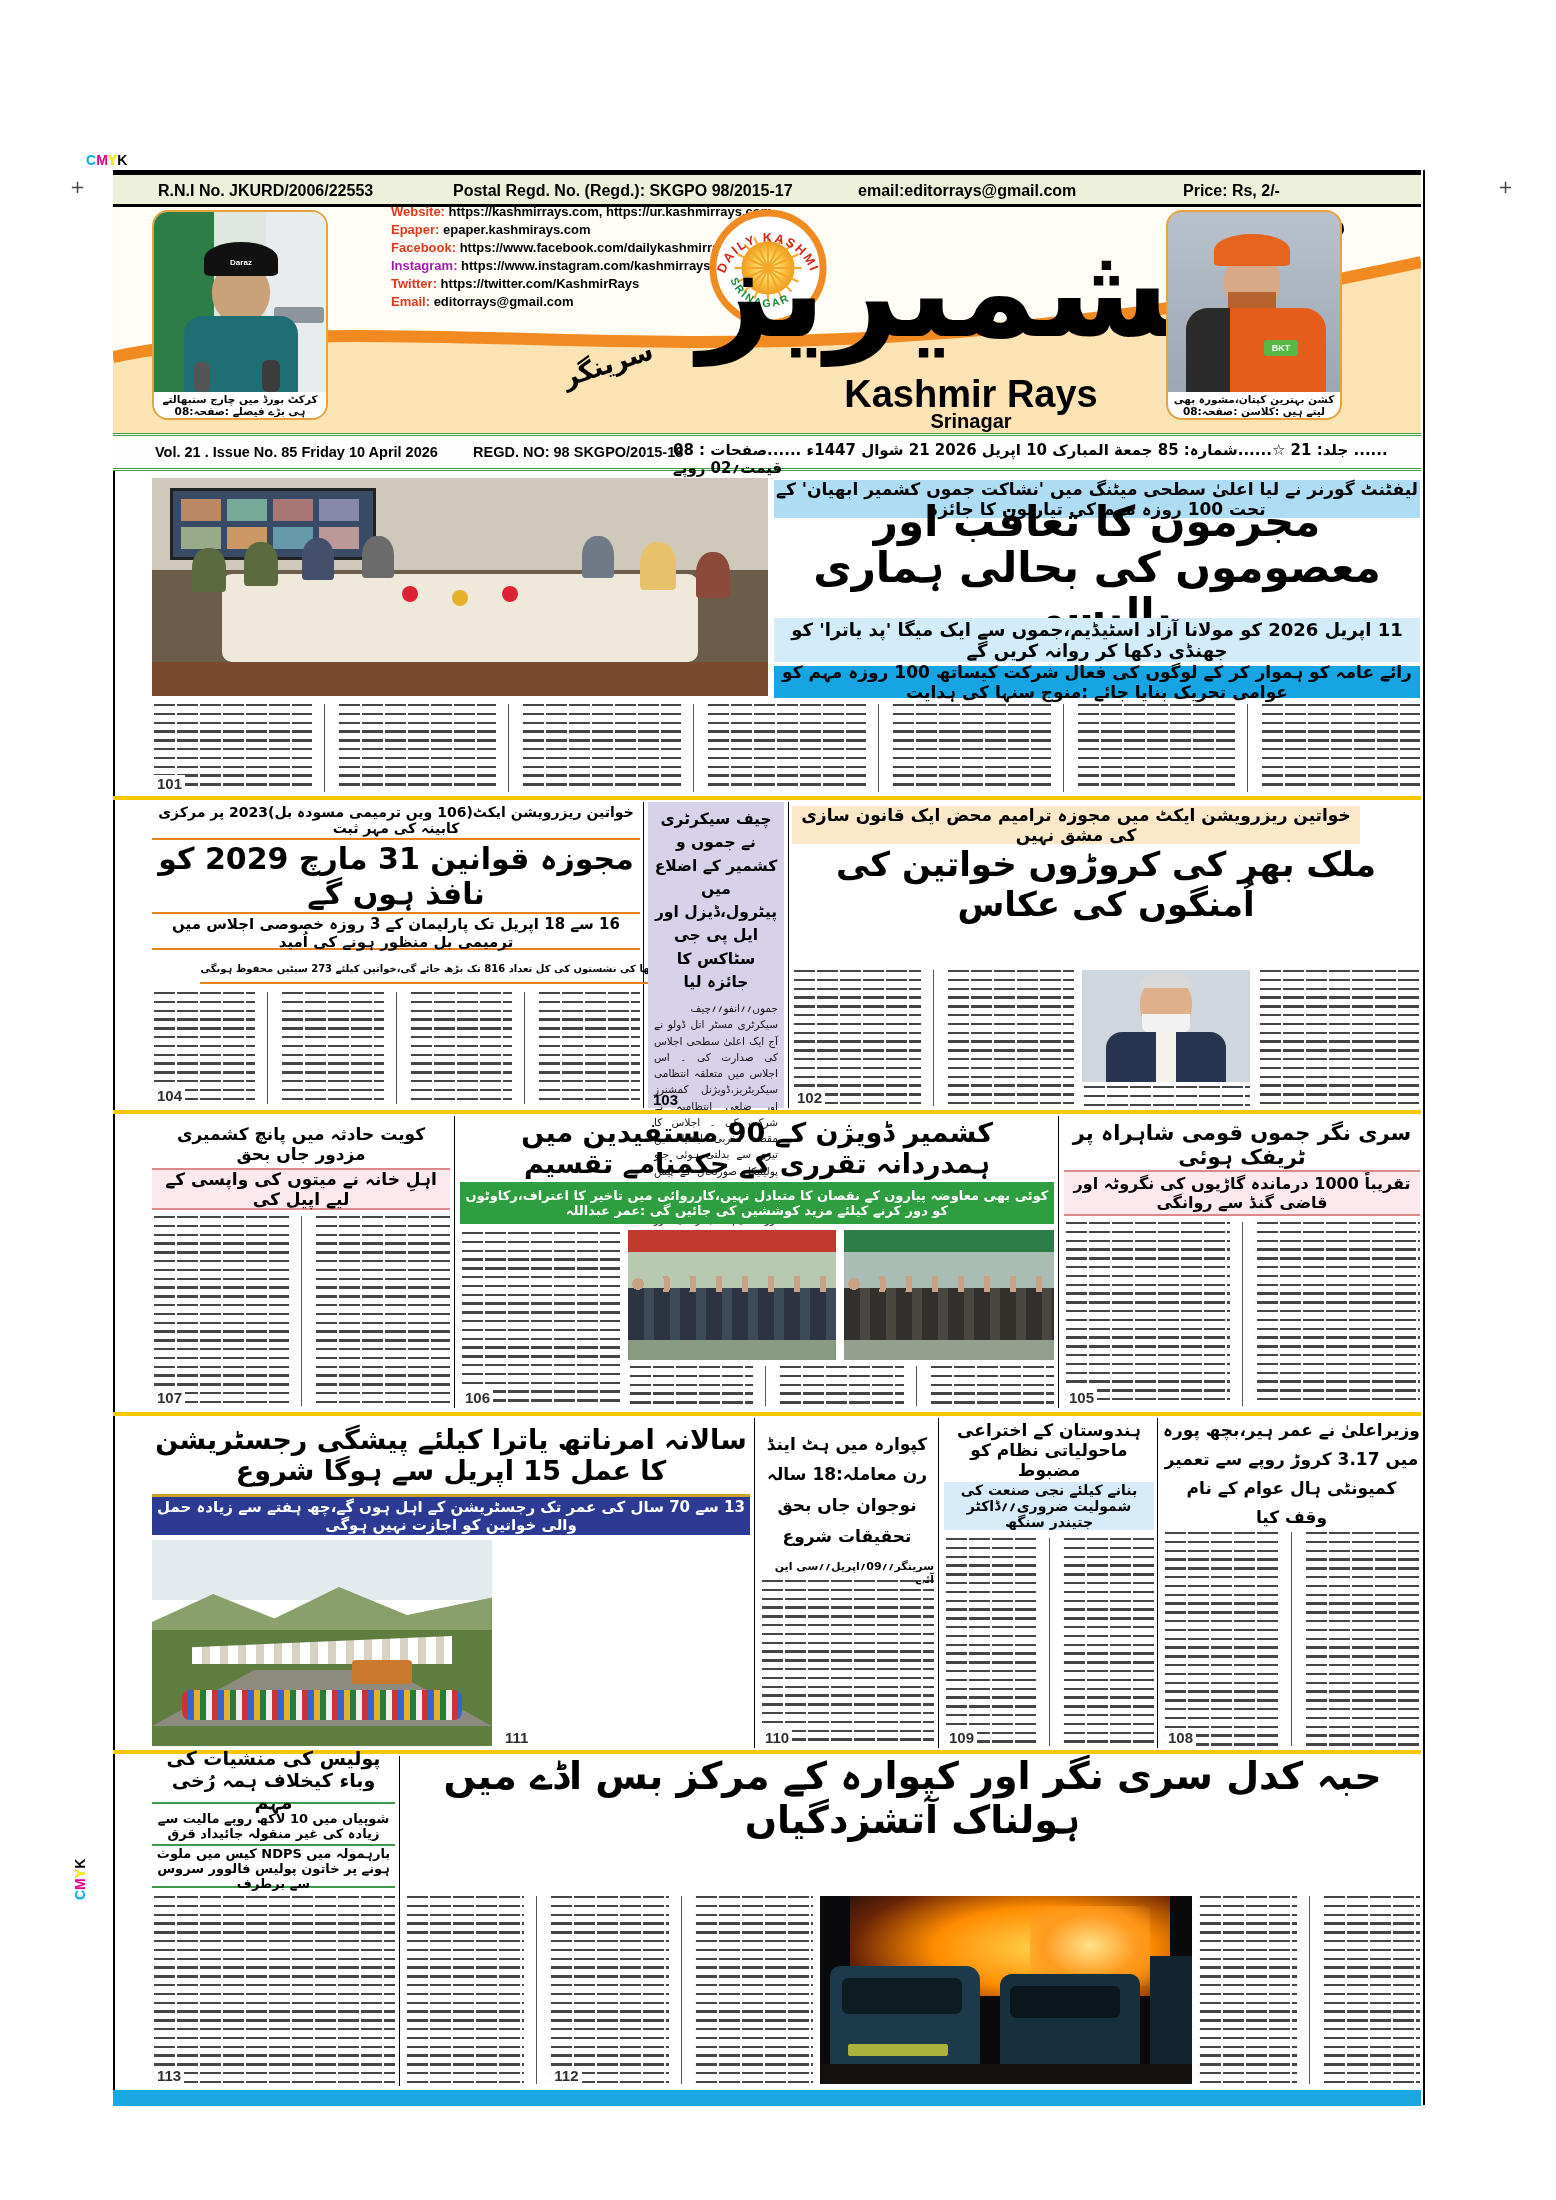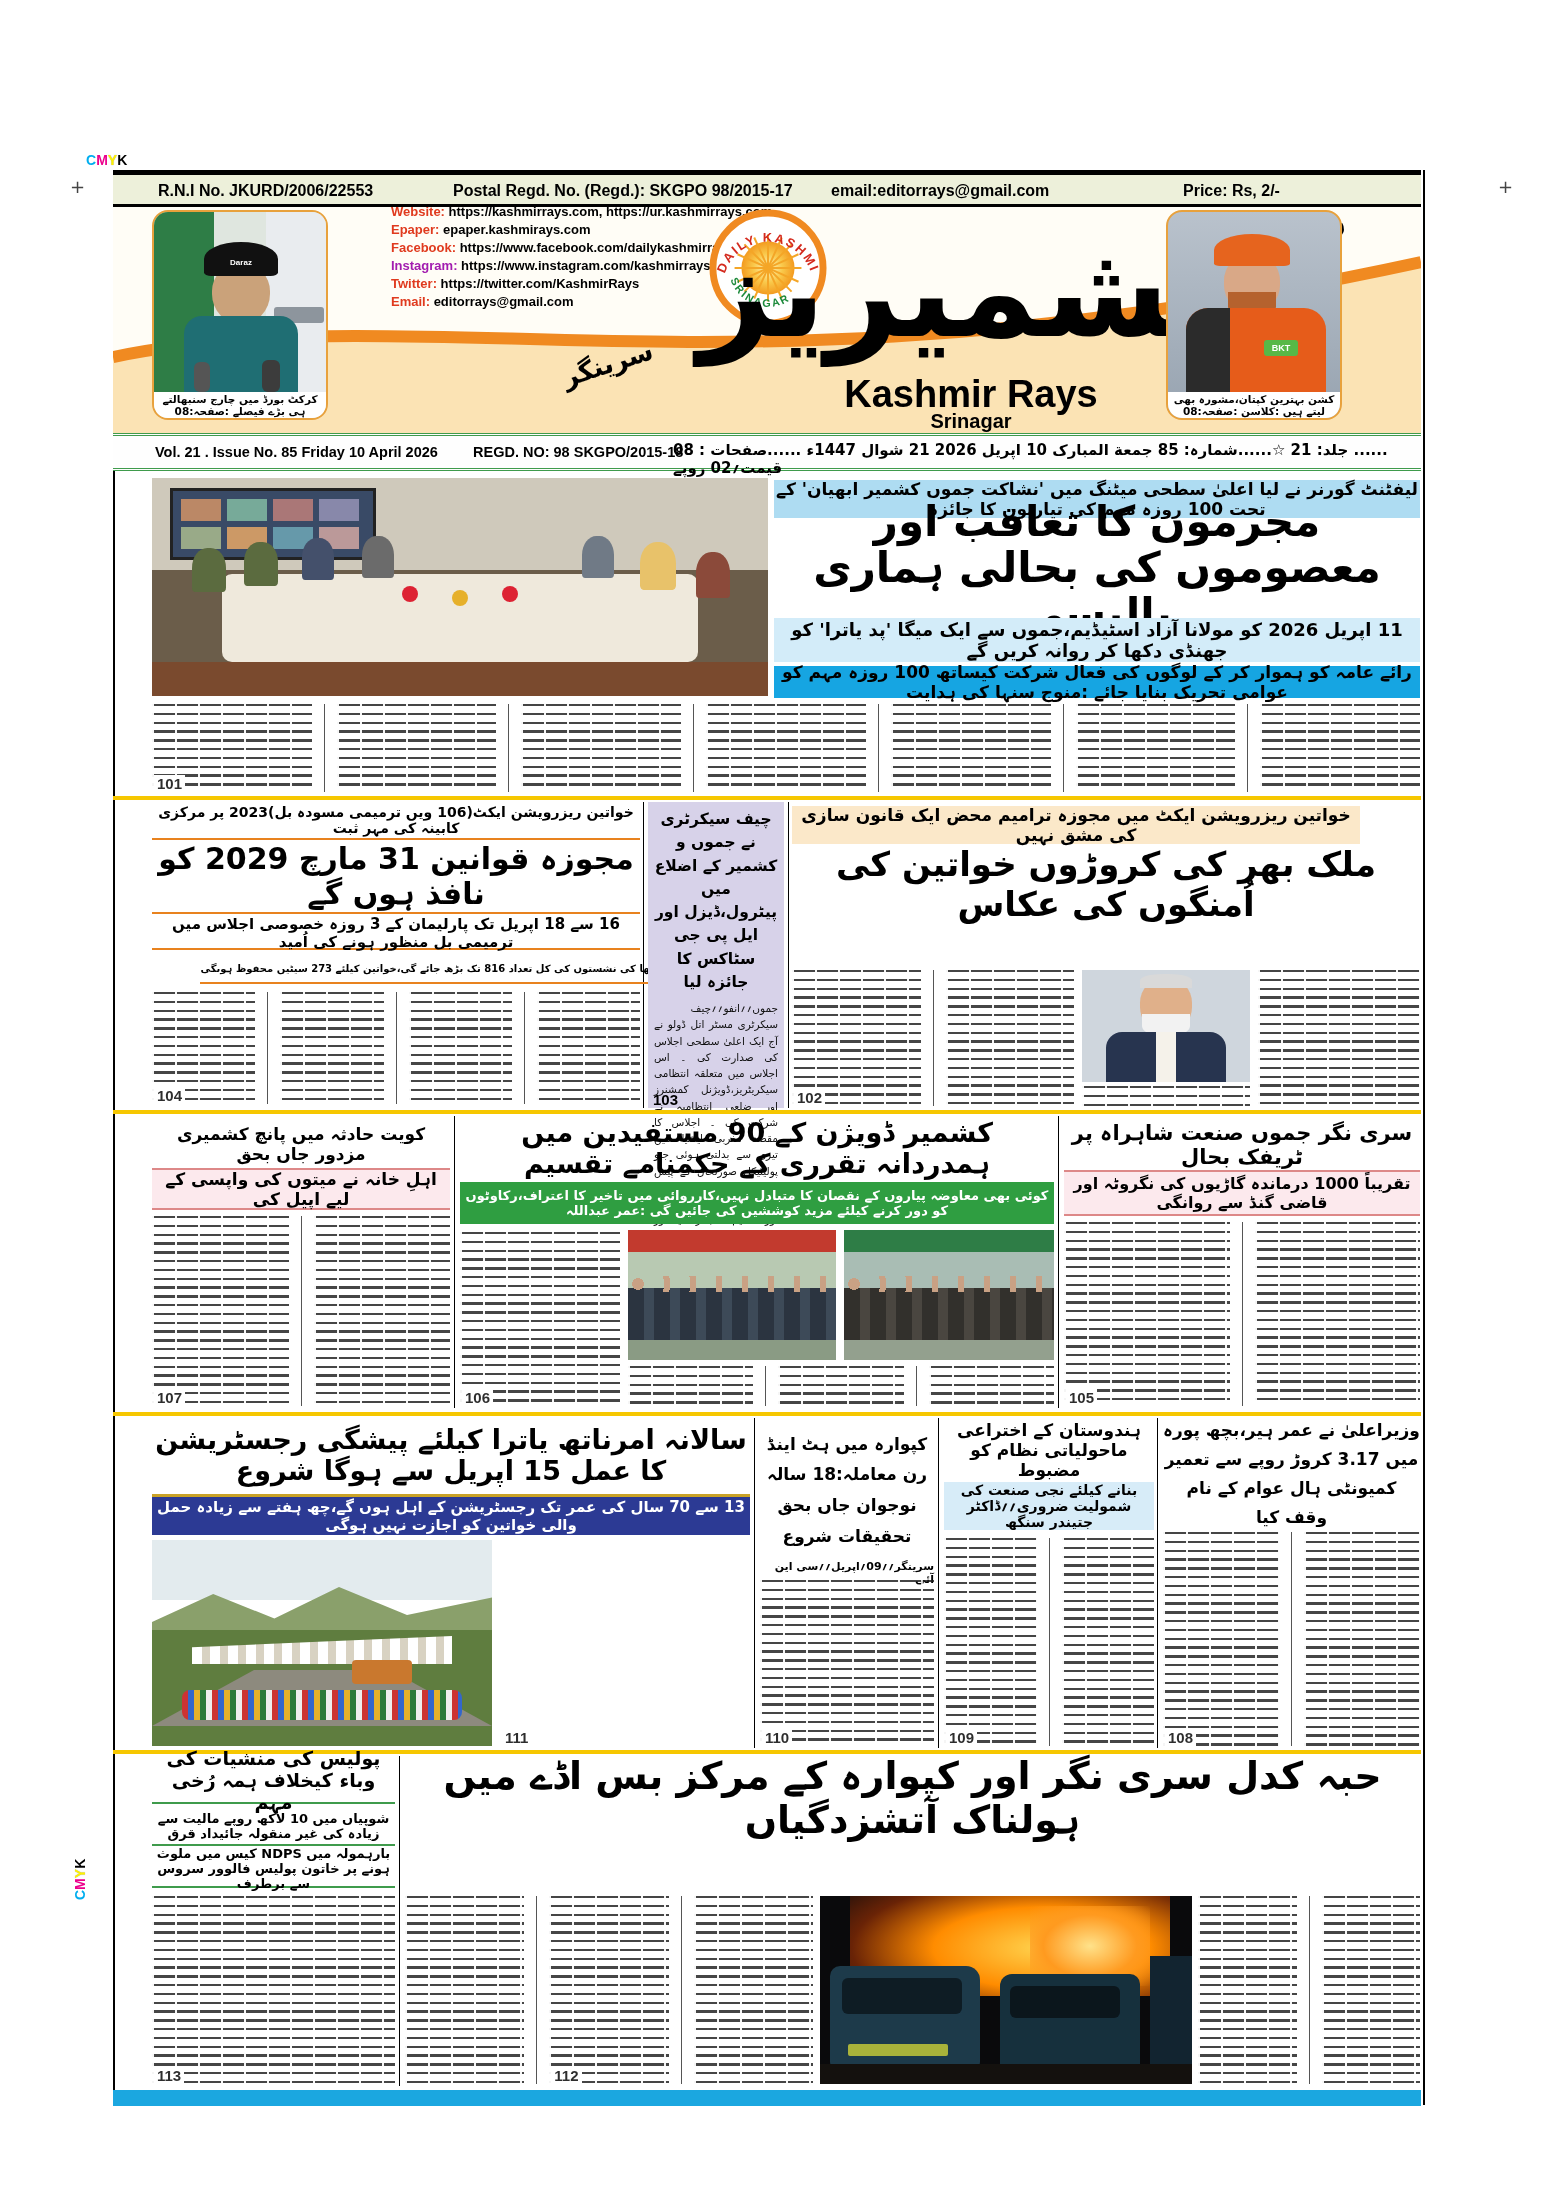--- a/index.html
+++ b/index.html
@@ -35,21 +35,21 @@
   <div class="crosshair abs" style="left:70px;top:176px;">+</div>
   <div class="crosshair abs" style="left:1498px;top:176px;">+</div>
   <div class="abs cmyk en" style="left:86px;top:152px;font-size:14px;font-weight:bold;"><span>C</span><span>M</span><span>Y</span><span>K</span></div>
   <div class="abs cmyk en" style="left:72px;top:1900px;font-size:14px;font-weight:bold;transform:rotate(-90deg);transform-origin:left top;"><span>C</span><span>M</span><span>Y</span><span>K</span></div>
 
   <div class="abs" style="left:113px;top:170px;width:1308px;height:1935px;border-left:2px solid #000;border-right:2px solid #000;"></div>
 
   <div class="abs" style="left:113px;top:170px;width:1308px;height:37px;background:#edf0da;border-top:5px solid #000;border-bottom:3px solid #000;box-sizing:border-box;">
     <div class="abs en b" style="left:45px;top:7px;font-size:16px;">R.N.I No. JKURD/2006/22553</div>
     <div class="abs en b" style="left:340px;top:7px;font-size:16px;">Postal Regd. No. (Regd.): SKGPO 98/2015-17</div>
-    <div class="abs en b" style="left:718px;top:7px;font-size:16px;">email:editorrays@gmail.com</div>
+    <div class="abs en b" style="left:745px;top:7px;font-size:16px;">email:editorrays@gmail.com</div>
     <div class="abs en b" style="left:1070px;top:7px;font-size:16px;">Price: Rs, 2/-</div>
   </div>
 
   <div class="abs" style="left:113px;top:207px;width:1308px;height:226px;background:#fffdf6;overflow:hidden;">
     <svg class="abs" style="left:0;top:0;" width="1308" height="226">
       <path d="M0,150 C320,85 620,205 1308,55 L1308,226 L0,226 Z" fill="#fbe3b4"></path>
       <path d="M0,150 C320,85 620,205 1308,55" fill="none" stroke="#f08a21" stroke-width="12"></path>
     </svg>
 
     <div class="abs en" style="left:278px;top:-4px;font-size:13px;font-weight:bold;line-height:18px;">
@@ -256,21 +256,21 @@
     <div class="abs" style="left:0;top:110px;width:210px;height:20px;background:#93a08e;"></div>
   </div>
   <div class="abs cols" style="left:628px;top:1366px;width:426px;height:40px;">
     <div class="col bt"></div>
     <div class="vline"></div>
       <div class="col bt"></div>
     <div class="vline"></div>
       <div class="col bt"></div>
   </div>
 
-  <div class="abs u b ctr" style="left:1064px;top:1124px;width:356px;height:42px;font-size:21px;">سری نگر جموں صنعت شاہراہ پر ٹریفک بحال</div>
+  <div class="abs u b ctr" style="left:1064px;top:1124px;width:356px;height:42px;font-size:21px;">سری نگر جموں قومی شاہراہ پر ٹریفک ہوئی</div>
   <div class="abs u b ctr" style="left:1064px;top:1170px;width:356px;height:46px;background:#fce9ed;border-top:2px solid #d88;border-bottom:2px solid #d88;box-sizing:border-box;font-size:16px;">تقریباً 1000 درماندہ گاڑیوں کی نگروٹہ اور قاضی گنڈ سے روانگی</div>
   <div class="abs cols" style="left:1064px;top:1222px;width:356px;height:184px;">
     <div class="col bt">
         <span class="num">105</span>
       </div>
     <div class="vline"></div>
       <div class="col bt"></div>
   </div>
 
   <div class="ysep" style="top:1412px;"></div>

